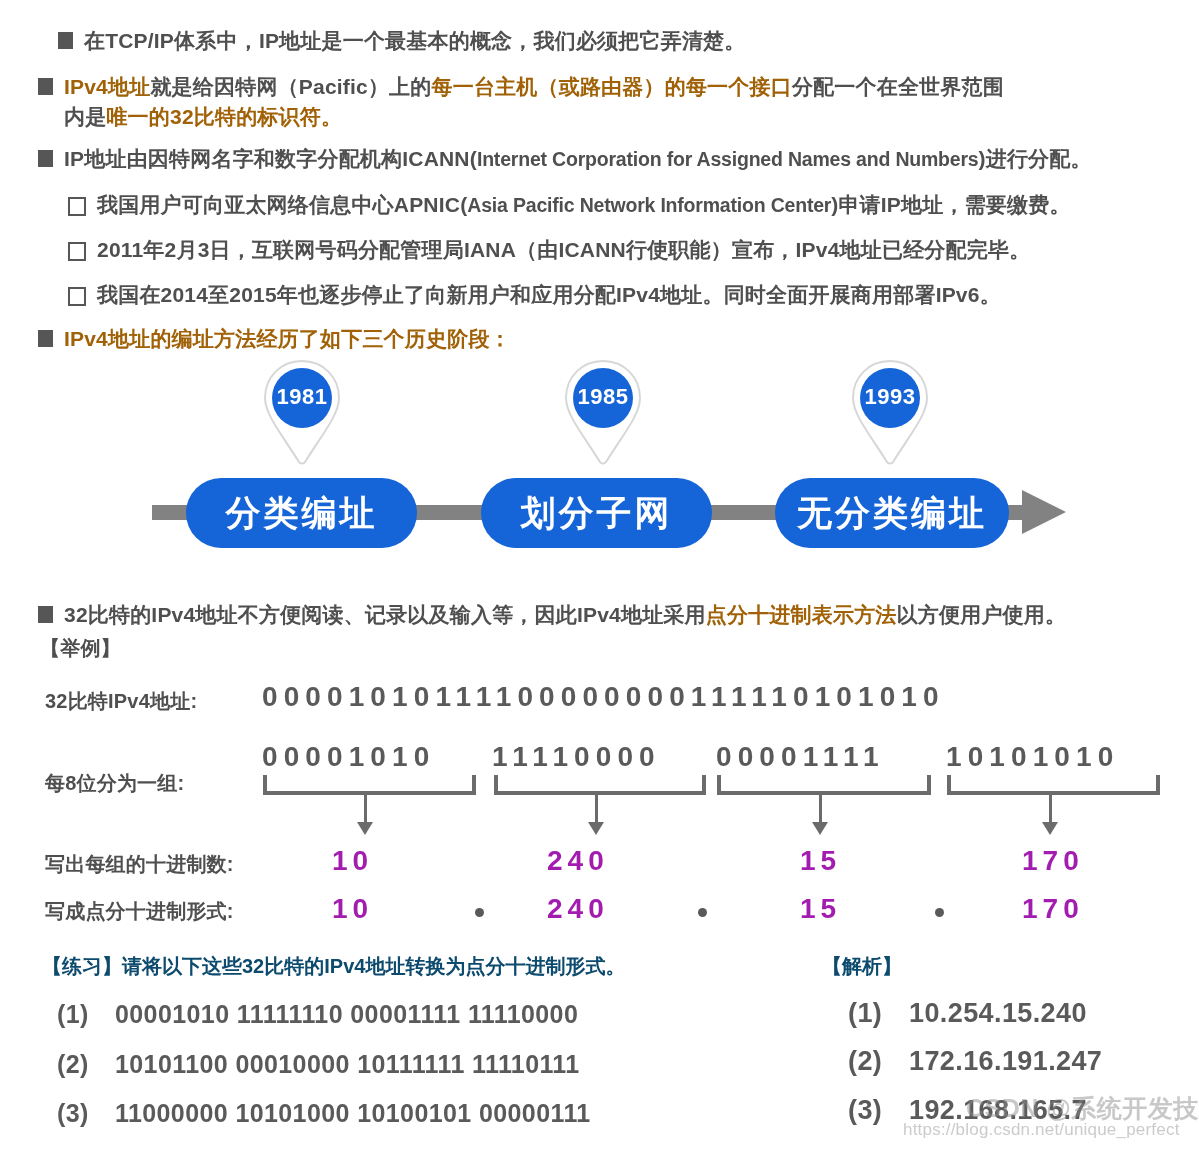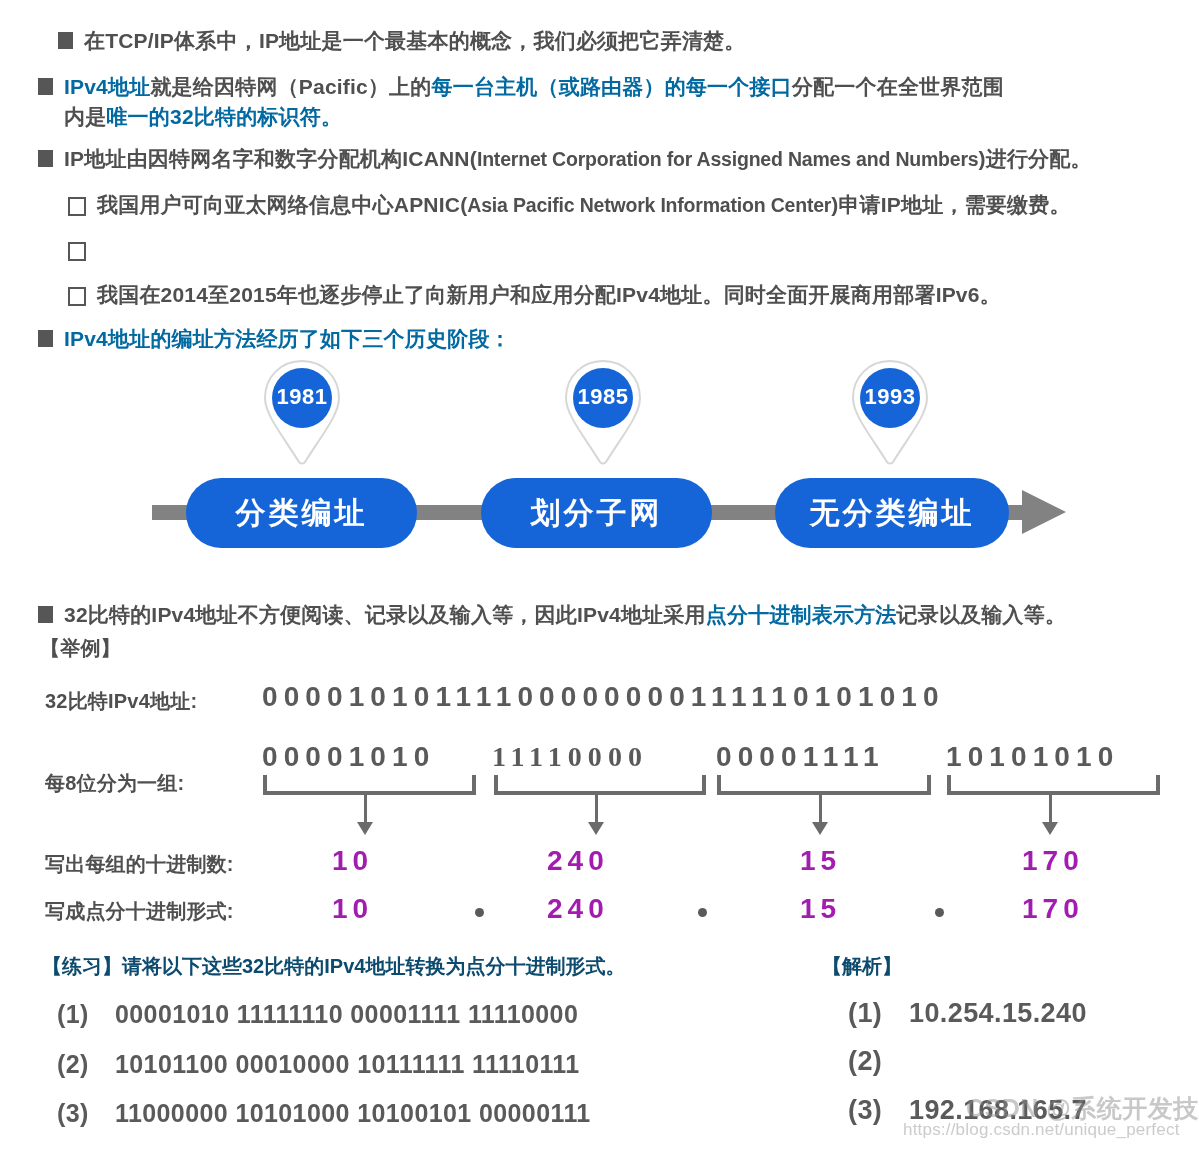--- a/index.html
+++ b/index.html
@@ -45,21 +45,21 @@
     margin-top: 7px;
     margin-right: 11px;
   }
   .btext {
     font-size: 21px;
     line-height: 30px;
     font-weight: 700;
     letter-spacing: .2px;
     color: #4f4f4f;
   }
-  .hl { color: #0369a1; }
+  .hl { color: #a16207; }
   .eng {
     font-weight: 600;
     font-size: 19.5px;
     letter-spacing: -.2px;
   }
   .tl-bar {
     position: absolute;
     left: 152px;
     top: 505px;
     width: 873px;
@@ -76,21 +76,21 @@
     border-bottom: 22px solid transparent;
     border-left: 44px solid #828282;
   }
   .pill {
     position: absolute;
     top: 478px;
     height: 70px;
     border-radius: 35px;
     background: #1565d8;
     color: #ffffff;
-    font-size: 30px;
+    font-size: 35px;
     font-weight: 700;
     letter-spacing: 3px;
     display: flex;
     align-items: center;
     justify-content: center;
   }
   .pin {
     position: absolute;
     width: 82px;
     height: 108px;
@@ -227,20 +227,21 @@
     <div class="btext"><span>我国用户可向亚太网络信息中心APNIC(</span><span class="eng">Asia Pacific Network Information Center</span><span>)申请IP地址，需要缴费。</span></div>
   </div>
 
   <div class="bullet-row" style="left:38px; top:144px; width:1130px;">
     <div class="sq-solid"></div>
     <div class="btext"><span>IP地址由因特网名字和数字分配机构ICANN(</span><span class="eng">Internet Corporation for Assigned Names and Numbers</span><span>)进行分配。</span></div>
   </div>
 
   <div class="bullet-row" style="left:68px; top:235px; width:1100px;">
     <div class="sq-hollow"></div>
+    <div class="btext">2011年2月3日，互联网号码分配管理局IANA（由ICANN行使职能）宣布，IPv4地址已经分配完毕。</div>
   </div>
 
   <div class="bullet-row" style="left:68px; top:280px; width:1100px;">
     <div class="sq-hollow"></div>
     <div class="btext">我国在2014至2015年也逐步停止了向新用户和应用分配IPv4地址。同时全面开展商用部署IPv6。</div>
   </div>
 
   <div class="bullet-row" style="left:38px; top:324px; width:1100px;">
     <div class="sq-solid"></div>
     <div class="btext hl">IPv4地址的编址方法经历了如下三个历史阶段：</div>
@@ -274,32 +275,32 @@
       <div class="pin-label">1993</div>
     </div>
 
     <div class="pill" style="left:186px; width:231px;">分类编址</div>
     <div class="pill" style="left:481px; width:231px;">划分子网</div>
     <div class="pill" style="left:775px; width:234px;">无分类编址</div>
   </div>
 
   <div class="bullet-row" style="left:38px; top:600px; width:1140px;">
     <div class="sq-solid"></div>
-    <div class="btext"><span>32比特的IPv4地址不方便阅读、记录以及输入等，因此IPv4地址采用</span><span class="hl">点分十进制表示方法</span><span>记录以及输入等。</span></div>
+    <div class="btext"><span>32比特的IPv4地址不方便阅读、记录以及输入等，因此IPv4地址采用</span><span class="hl">点分十进制表示方法</span><span>以方便用户使用。</span></div>
   </div>
 
   <div class="row-label" style="left:40px; top:635px;">【举例】</div>
 
   <div class="row-label" style="left:45px; top:688px;">32比特IPv4地址:</div>
   <div class="bits" style="left:262px; top:681px;">00001010111100000000111110101010</div>
 
   <div class="row-label" style="left:45px; top:770px;">每8位分为一组:</div>
 
   <div class="bits" style="left:262px; top:741px;">00001010</div>
-  <div class="bits" style="left:492px; top:741px;font-family:Liberation Serif, serif;">11110000</div>
+  <div class="bits" style="left:492px; top:741px;">11110000</div>
   <div class="bits" style="left:716px; top:741px;">00001111</div>
   <div class="bits" style="left:946px; top:741px;">10101010</div>
 
   <div class="bracket" style="left:263px; top:775px; width:205px;"></div>
   <div class="bracket" style="left:494px; top:775px; width:204px;"></div>
   <div class="bracket" style="left:717px; top:775px; width:206px;"></div>
   <div class="bracket" style="left:947px; top:775px; width:205px;"></div>
 
   <div class="arrow-down" style="left:364px; top:791px; height:33px;"></div>
   <div class="arrow-head" style="left:357px; top:822px;"></div>
@@ -337,20 +338,21 @@
   <div class="ex-line" style="left:57px; top:1050px;">(2)</div>
   <div class="ex-line" style="left:115px; top:1050px;">10101100 00010000 10111111 11110111</div>
 
   <div class="ex-line" style="left:57px; top:1099px;">(3)</div>
   <div class="ex-line" style="left:115px; top:1099px;">11000000 10101000 10100101 00000111</div>
 
   <div class="ans-line" style="left:848px; top:998px;">(1)</div>
   <div class="ans-line" style="left:909px; top:998px;">10.254.15.240</div>
 
   <div class="ans-line" style="left:848px; top:1046px;">(2)</div>
+  <div class="ans-line" style="left:909px; top:1046px;">172.16.191.247</div>
 
   <div class="ans-line" style="left:848px; top:1095px;">(3)</div>
   <div class="ans-line" style="left:909px; top:1095px;">192.168.165.7</div>
 
   <div class="wm-cn">CSDN @系统开发技术社区</div>
   <div class="wm-url">https://blog.csdn.net/unique_perfect</div>
 
 </div>
 
 </body></html>

